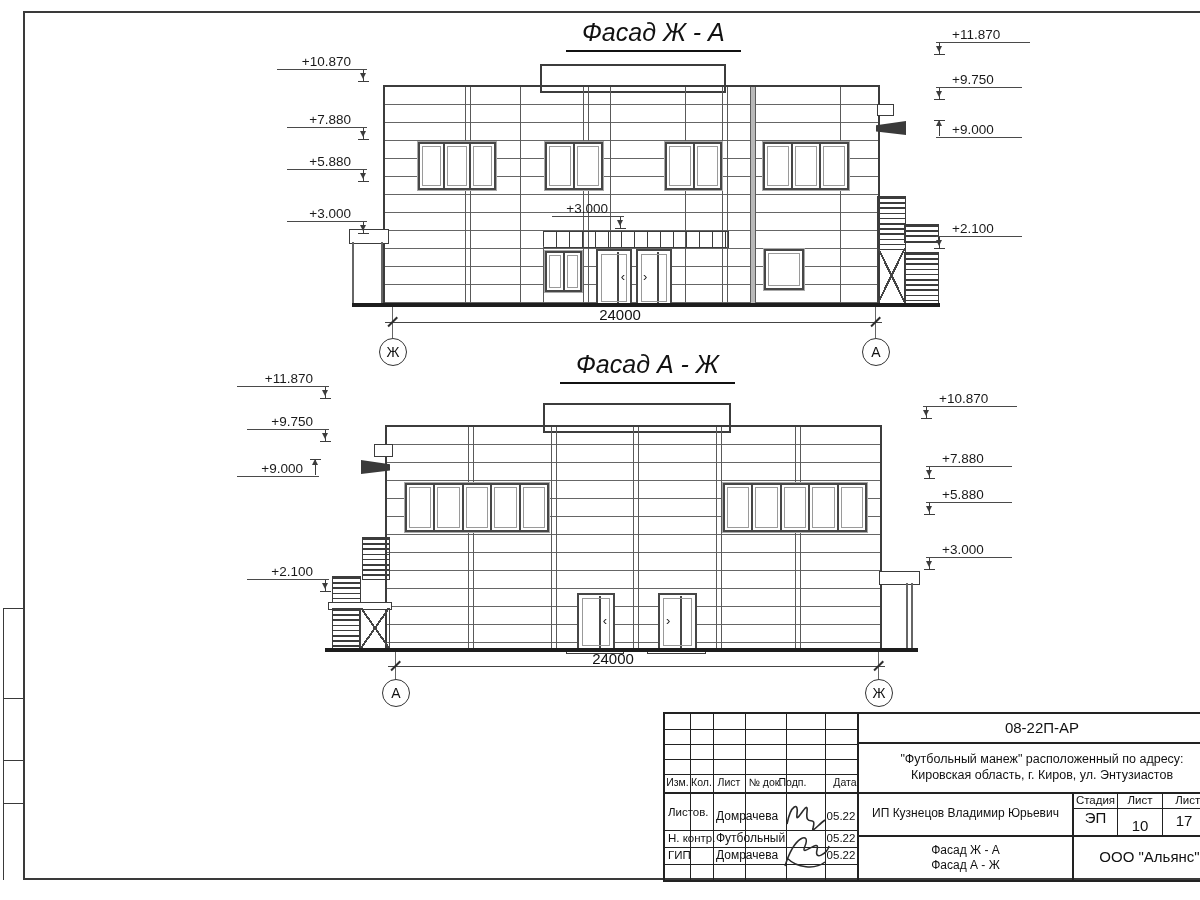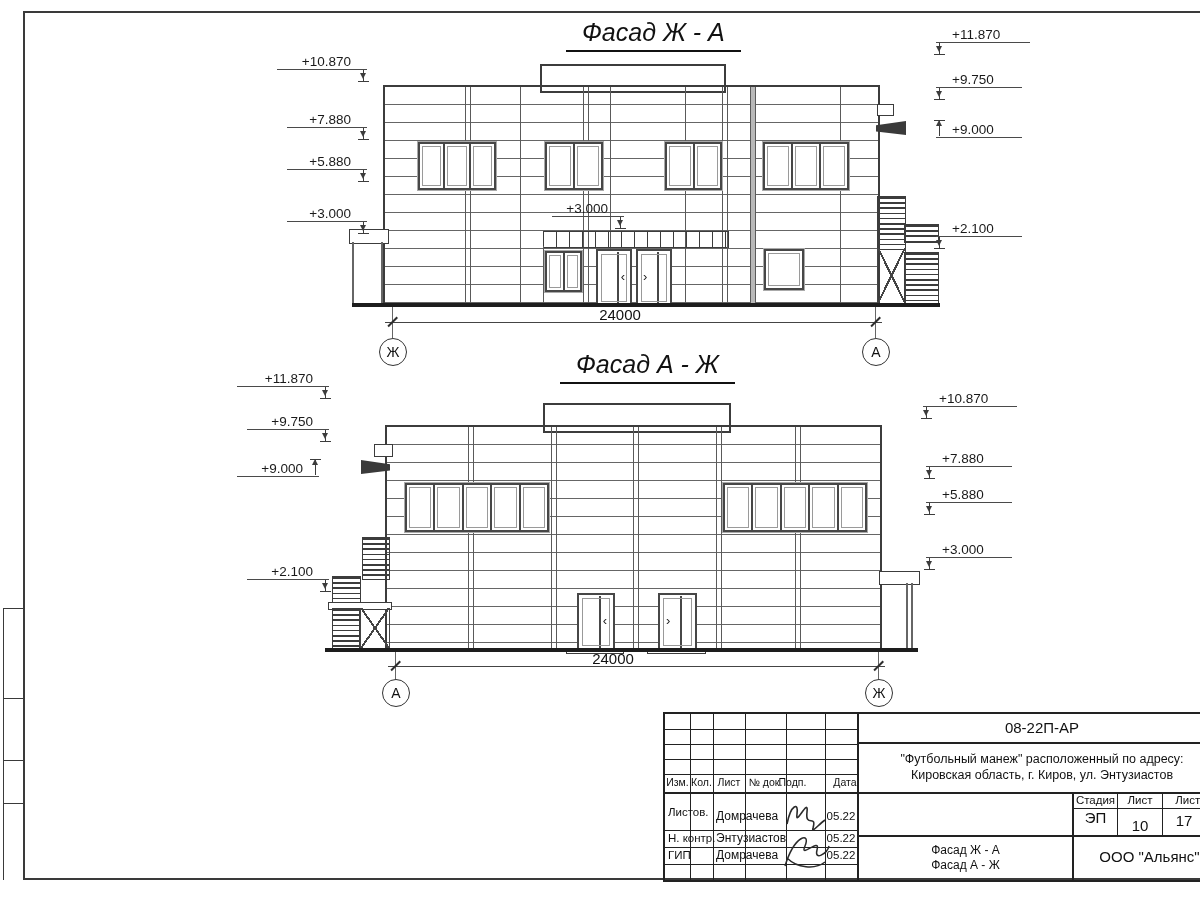--- a/index.html
+++ b/index.html
@@ -306,38 +306,39 @@
     <div class="tbc" style="left:25px;top:60px;width:23px;height:18px;font-size:10.5px;">Кол.</div>
     <div class="tbc" style="left:48px;top:60px;width:32px;height:18px;font-size:10.5px;">Лист</div>
     <div class="tbc" style="left:80px;top:60px;width:41px;height:18px;font-size:10.5px;">№ док.</div>
     <div class="tbc" style="left:108px;top:60px;width:39px;height:18px;font-size:10.5px;">Подп.</div>
     <div class="tbc" style="left:160px;top:60px;width:40px;height:18px;font-size:10.5px;">Дата</div>
 
     <div class="tbc left" style="left:3px;top:80px;width:77px;height:36px;">Листов.</div>
     <div class="tbc left" style="left:51px;top:88px;width:70px;height:28px;font-size:12px;">Домрачева</div>
     <div class="tbc" style="left:160px;top:88px;width:32px;height:28px;">05.22</div>
     <div class="tbc left" style="left:3px;top:116px;width:77px;height:17px;">Н. контр.</div>
-    <div class="tbc left" style="left:51px;top:116px;width:70px;height:17px;font-size:12px;">Энтузиастов</div>
+    <div class="tbc left" style="left:51px;top:116px;width:70px;height:17px;font-size:12px;">Футбольный</div>
     <div class="tbc" style="left:160px;top:116px;width:32px;height:17px;">05.22</div>
     <div class="tbc left" style="left:3px;top:133px;width:77px;height:17px;">ГИП</div>
     <div class="tbc left" style="left:51px;top:133px;width:70px;height:17px;font-size:12px;">Домрачева</div>
     <div class="tbc" style="left:160px;top:133px;width:32px;height:17px;">05.22</div>
 
     <svg style="position:absolute;left:118px;top:80px;overflow:visible;" width="46" height="42" viewBox="0 0 46 42">
       <path d="M4,30 C8,10 16,8 14,20 C12,34 26,2 24,18 C22,34 34,20 30,34 C28,40 36,30 42,26" fill="none" stroke="#2b2b2b" stroke-width="1.6"></path>
     </svg>
     <svg style="position:absolute;left:116px;top:114px;overflow:visible;" width="52" height="46" viewBox="0 0 52 46">
       <path d="M4,38 C14,6 30,4 24,18 C18,32 40,8 36,22 C33,33 46,26 48,18 M6,30 C16,40 34,42 44,34" fill="none" stroke="#2b2b2b" stroke-width="1.5"></path>
     </svg>
 
     <div class="tbc" style="left:194px;top:0;width:366px;height:28px;font-size:15px;">08-22П-АР</div>
     <div class="tbc" style="left:194px;top:30px;width:366px;height:48px;font-size:12.5px;flex-direction:column;">
       <span>"Футбольный манеж" расположенный по адресу:</span>
       <span>Кировская область, г. Киров, ул. Энтузиастов</span>
     </div>
+    <div class="tbc" style="left:194px;top:78px;width:213px;height:43px;font-size:12px;">ИП Кузнецов Владимир Юрьевич</div>
     <div class="tbc" style="left:409px;top:78px;width:43px;height:16px;font-size:11.5px;">Стадия</div>
     <div class="tbc" style="left:453px;top:78px;width:44px;height:16px;font-size:11.5px;">Лист</div>
     <div class="tbc" style="left:498px;top:78px;width:62px;height:16px;font-size:11.5px;">Листов</div>
     <div class="tbc" style="left:409px;top:94px;width:43px;height:21px;font-size:15px;">ЭП</div>
     <div class="tbc" style="left:453px;top:94px;width:44px;height:37px;font-size:15px;">10</div>
     <div class="tbc" style="left:498px;top:94px;width:42px;height:27px;font-size:15px;">17</div>
     <div class="tbc" style="left:194px;top:121px;width:213px;height:45px;font-size:12px;flex-direction:column;">
       <span>Фасад Ж - А</span>
       <span>Фасад А - Ж</span>
     </div>

